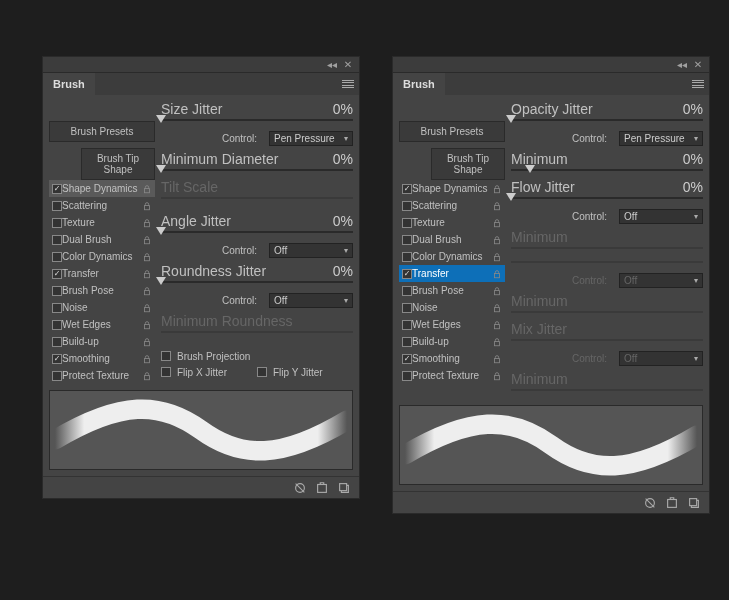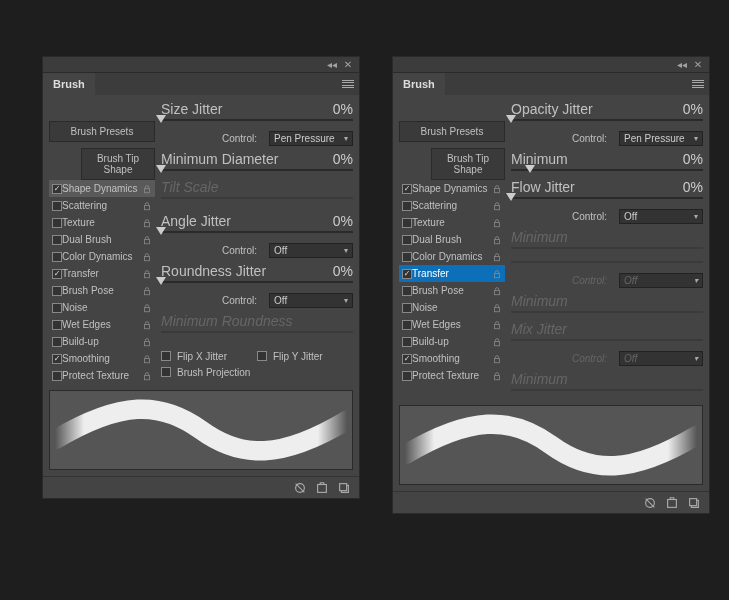--- a/index.html
+++ b/index.html
@@ -166,21 +166,21 @@
     color: #ccc;
     padding: 1px 4px;
     font-size: 10px;
     width: 84px;
     display: flex;
     justify-content: space-between;
     align-items: center;
     cursor: pointer;
   }
   .select .caret { font-size: 8px; color: #aaa; }
-  .disabled { color: #666 !important; font-style: italic; }
+  .disabled { color: #666 !important; }
   .disabled .track { background: #3a3a3a; }
   .check-row {
     display: flex;
     align-items: center;
     gap: 6px;
     height: 14px;
     margin-top: 2px;
   }
   .preview {
     margin: 6px;
@@ -398,28 +398,28 @@
       </div>
       <div class="slider-row disabled">
         <span>Minimum Roundness</span>
       </div>
       <div class="slider-track disabled">
           <div class="track"></div>
         </div>
       <div class="sep"></div>
       <div class="check-row">
         <div class="cb"></div>
+        <span>Brush Projection</span>
+      </div>
+      <div class="check-row">
+        <div class="cb"></div>
         <span>Flip X Jitter</span>
         <div style="width:18px"></div>
         <div class="cb"></div>
         <span>Flip Y Jitter</span>
-      </div>
-      <div class="check-row">
-        <div class="cb"></div>
-        <span>Brush Projection</span>
       </div>
     </div>
   </div>
   <div class="preview">
     <svg viewBox="0 0 300 80" preserveAspectRatio="none">
       <defs>
         <linearGradient id="g1" x1="0" x2="1" y1="0" y2="0">
           <stop offset="0" stop-color="#555"></stop>
             <stop offset="0.1" stop-color="#eee"></stop>
             <stop offset="0.9" stop-color="#eee"></stop>

